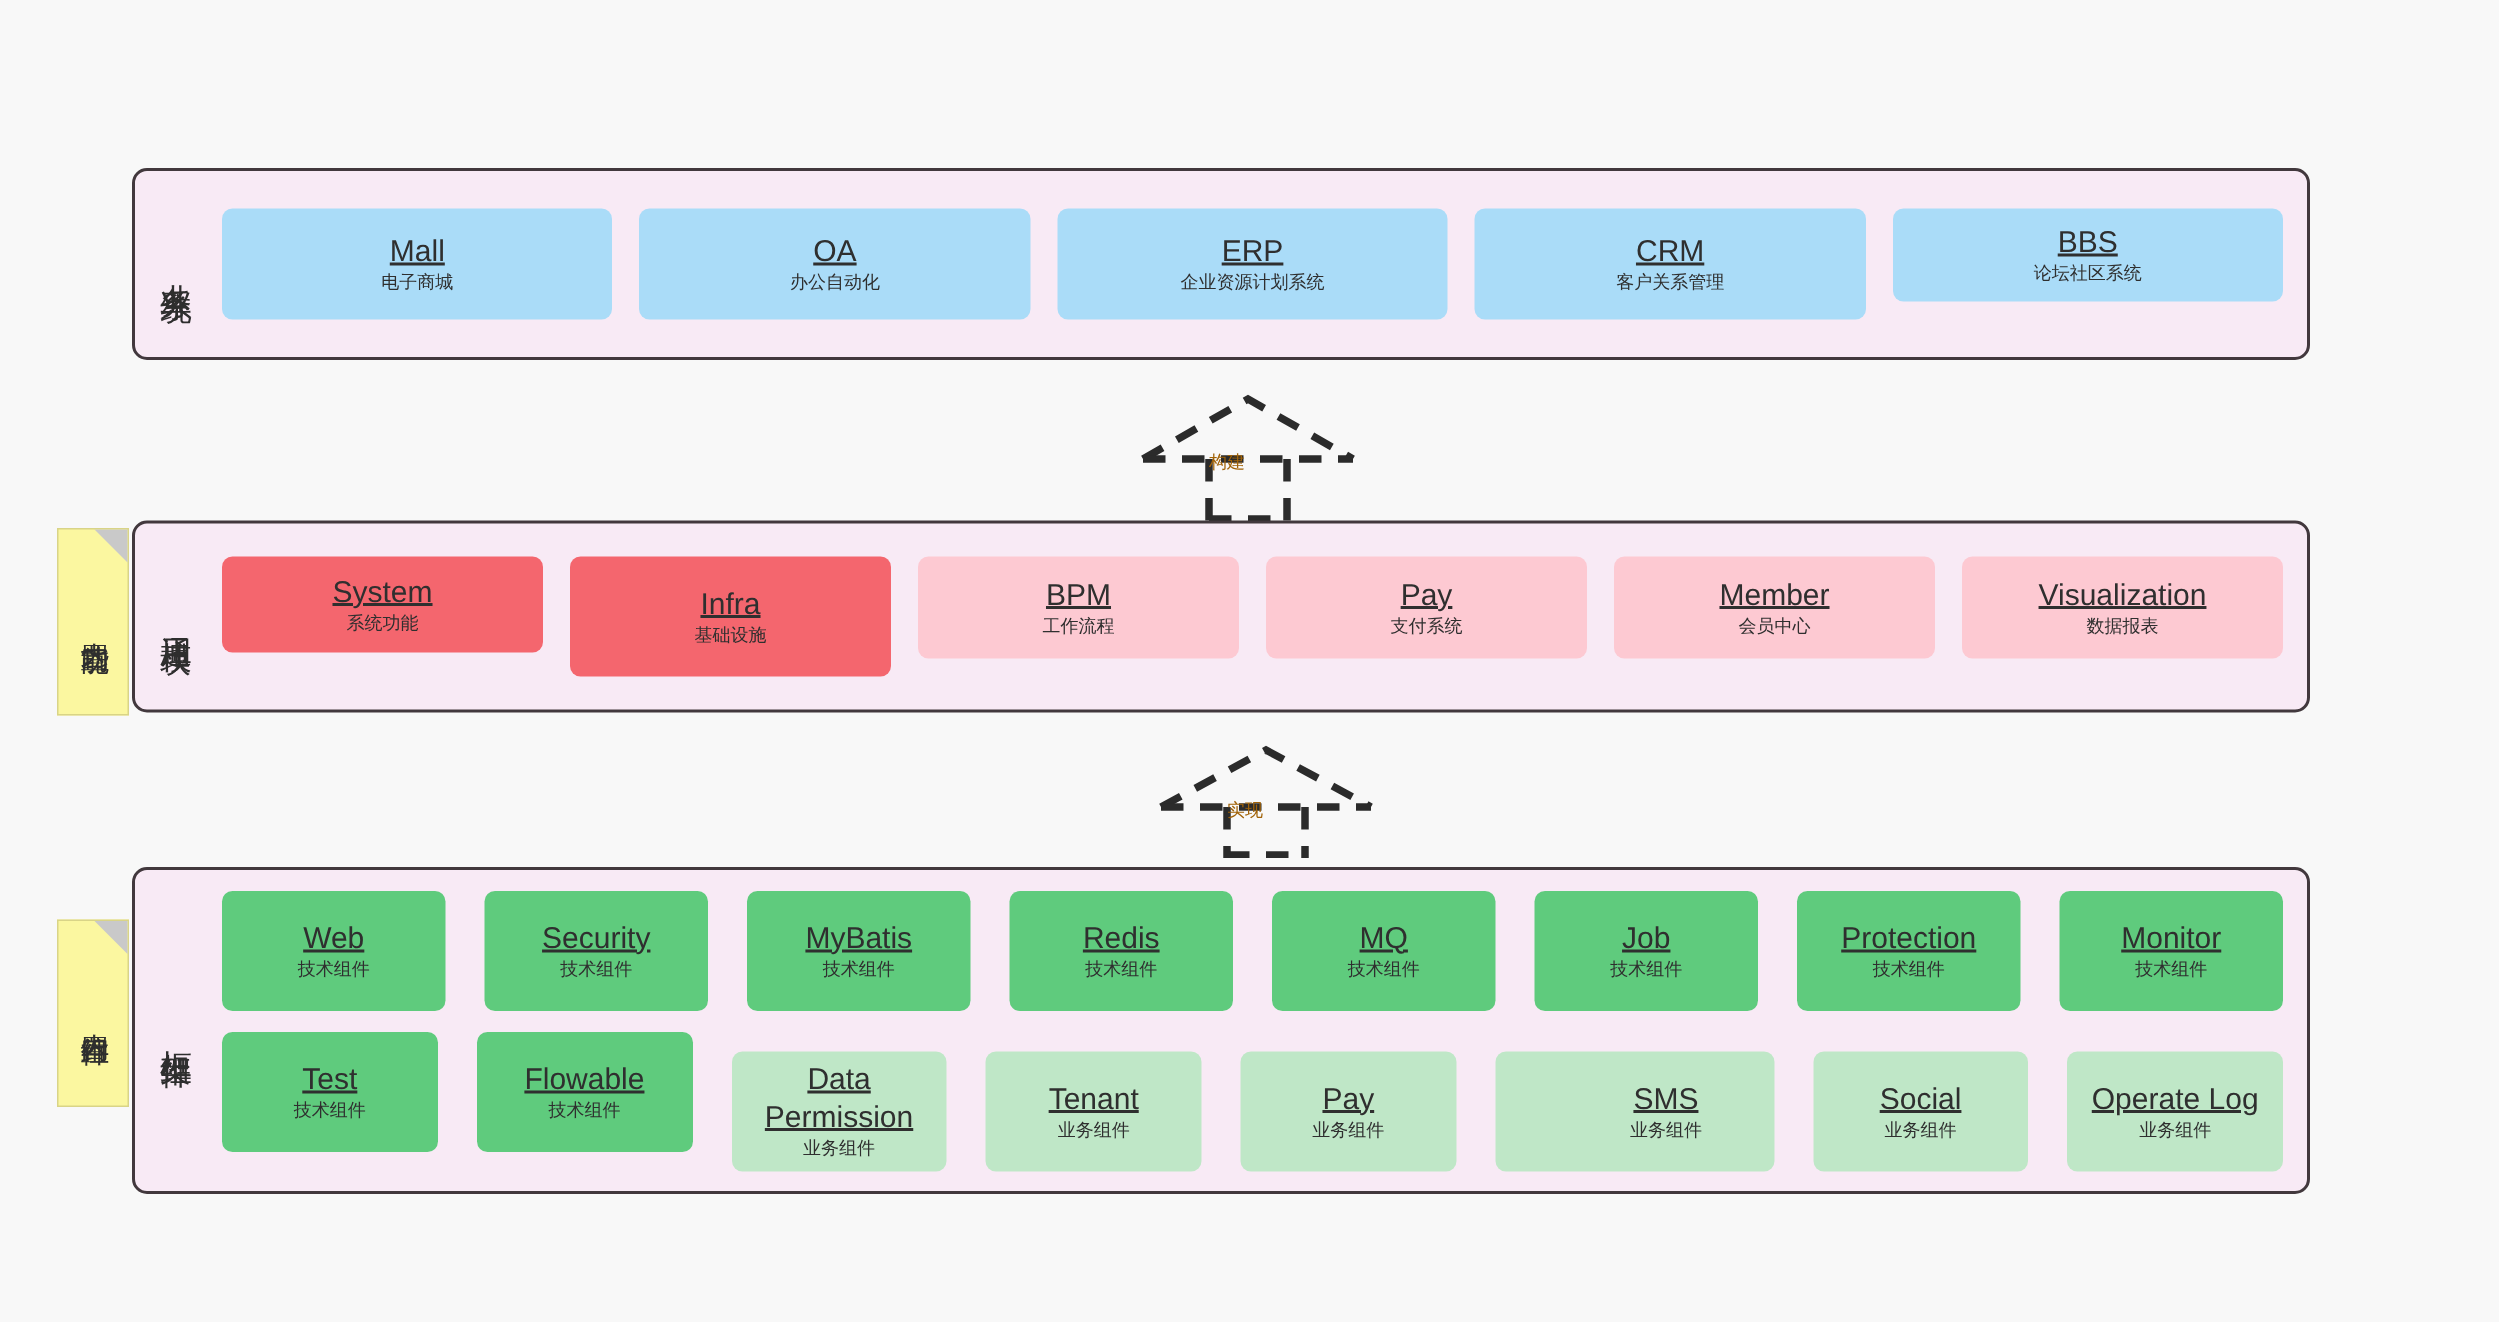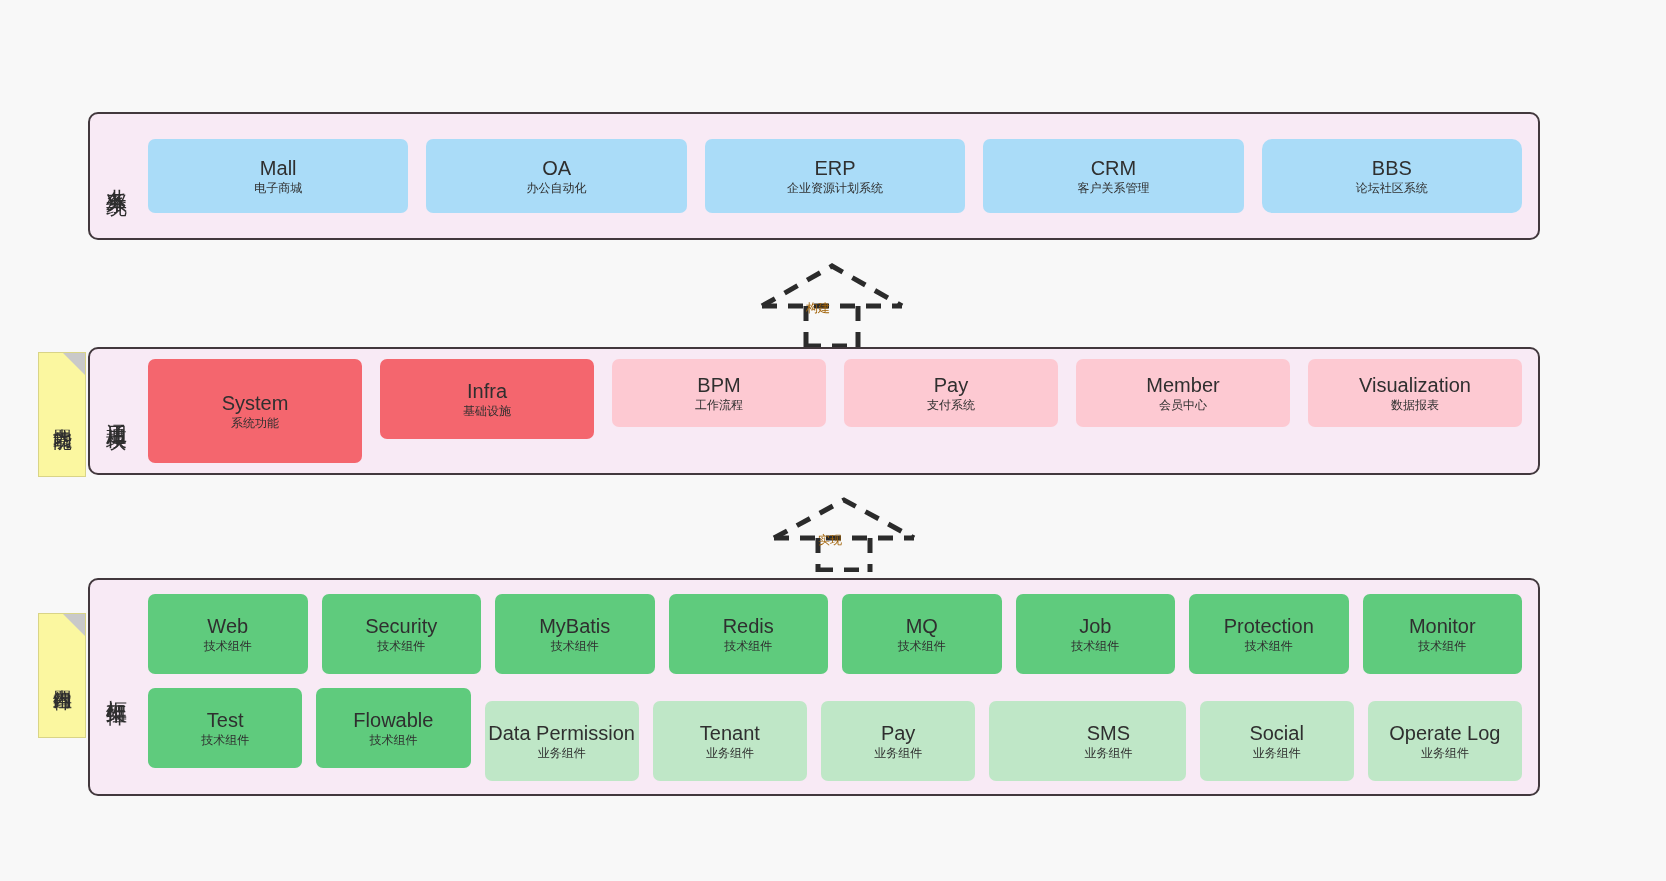--- a/index.html
+++ b/index.html
@@ -49,21 +49,21 @@
     align-items: center;
     justify-content: space-between;
     padding: 0 16px 0 6px;
     gap: 0;
   }
 
   .row {
     display: flex;
     width: 100%;
     justify-content: space-between;
-    gap: 14px;
+    gap: 26px;
   }
   .rows {
     display: flex;
     flex-direction: column;
     width: 100%;
     gap: 14px;
   }
 
   
   .card {
@@ -74,20 +74,21 @@
     align-items: center;
     justify-content: center;
     text-align: center;
     color: #2f2f2f;
     line-height: 1.25;
     flex: 1 1 0;
   }
   .card .en {
     font-size: 20px;
     white-space: nowrap;
+    text-decoration: underline;
   }
   .card .cn {
     font-size: 12px;
     white-space: nowrap;
   }
   .card.wrap .en { white-space: normal; }
 
   .c-blue       { background: #aadcf8; }
   .c-red        { background: #f4666e; }
   .c-pink       { background: #fdc9d2; }
@@ -151,21 +152,21 @@
         <span class="cn">办公自动化</span>
       </div>
       <div class="card c-blue" style="height:74px;">
         <span class="en">ERP</span>
         <span class="cn">企业资源计划系统</span>
       </div>
       <div class="card c-blue" style="height:74px;">
         <span class="en">CRM</span>
         <span class="cn">客户关系管理</span>
       </div>
-      <div class="card c-blue" style="height:74px;border-radius:10px;">
+      <div class="card c-blue" style="height:62px;">
         <span class="en">BBS</span>
         <span class="cn">论坛社区系统</span>
       </div>
     </div>
   </div>
 </div>
 
 <div class="arrow" style="left:758px; top:258px; width:148px; height:90px;">
   <svg width="148" height="90" viewBox="0 0 148 90">
     <polyline points="4,48 74,8 144,48" fill="none" stroke="#2b2b2b" stroke-width="5" stroke-dasharray="15,11" stroke-linecap="butt"></polyline>
@@ -179,21 +180,21 @@
 
 <div class="note" style="left:38px; top:352px; width:48px; height:125px;">
   <span class="fold"></span>
   <span>内置功能</span>
 </div>
 
 <div class="layer" id="layer-modules" style="left:88px; top:347px; width:1452px; height:128px;">
   <div class="layer-title">通用模块</div>
   <div class="layer-body">
     <div class="row" style="gap:18px;">
-      <div class="card c-red" style="height:104px;">
+      <div class="card c-red" style="height:64px;">
         <span class="en">System</span>
         <span class="cn">系统功能</span>
       </div>
       <div class="card c-red" style="height:80px;">
         <span class="en">Infra</span>
         <span class="cn">基础设施</span>
       </div>
       <div class="card c-pink" style="height:68px;">
         <span class="en">BPM</span>
         <span class="cn">工作流程</span>

